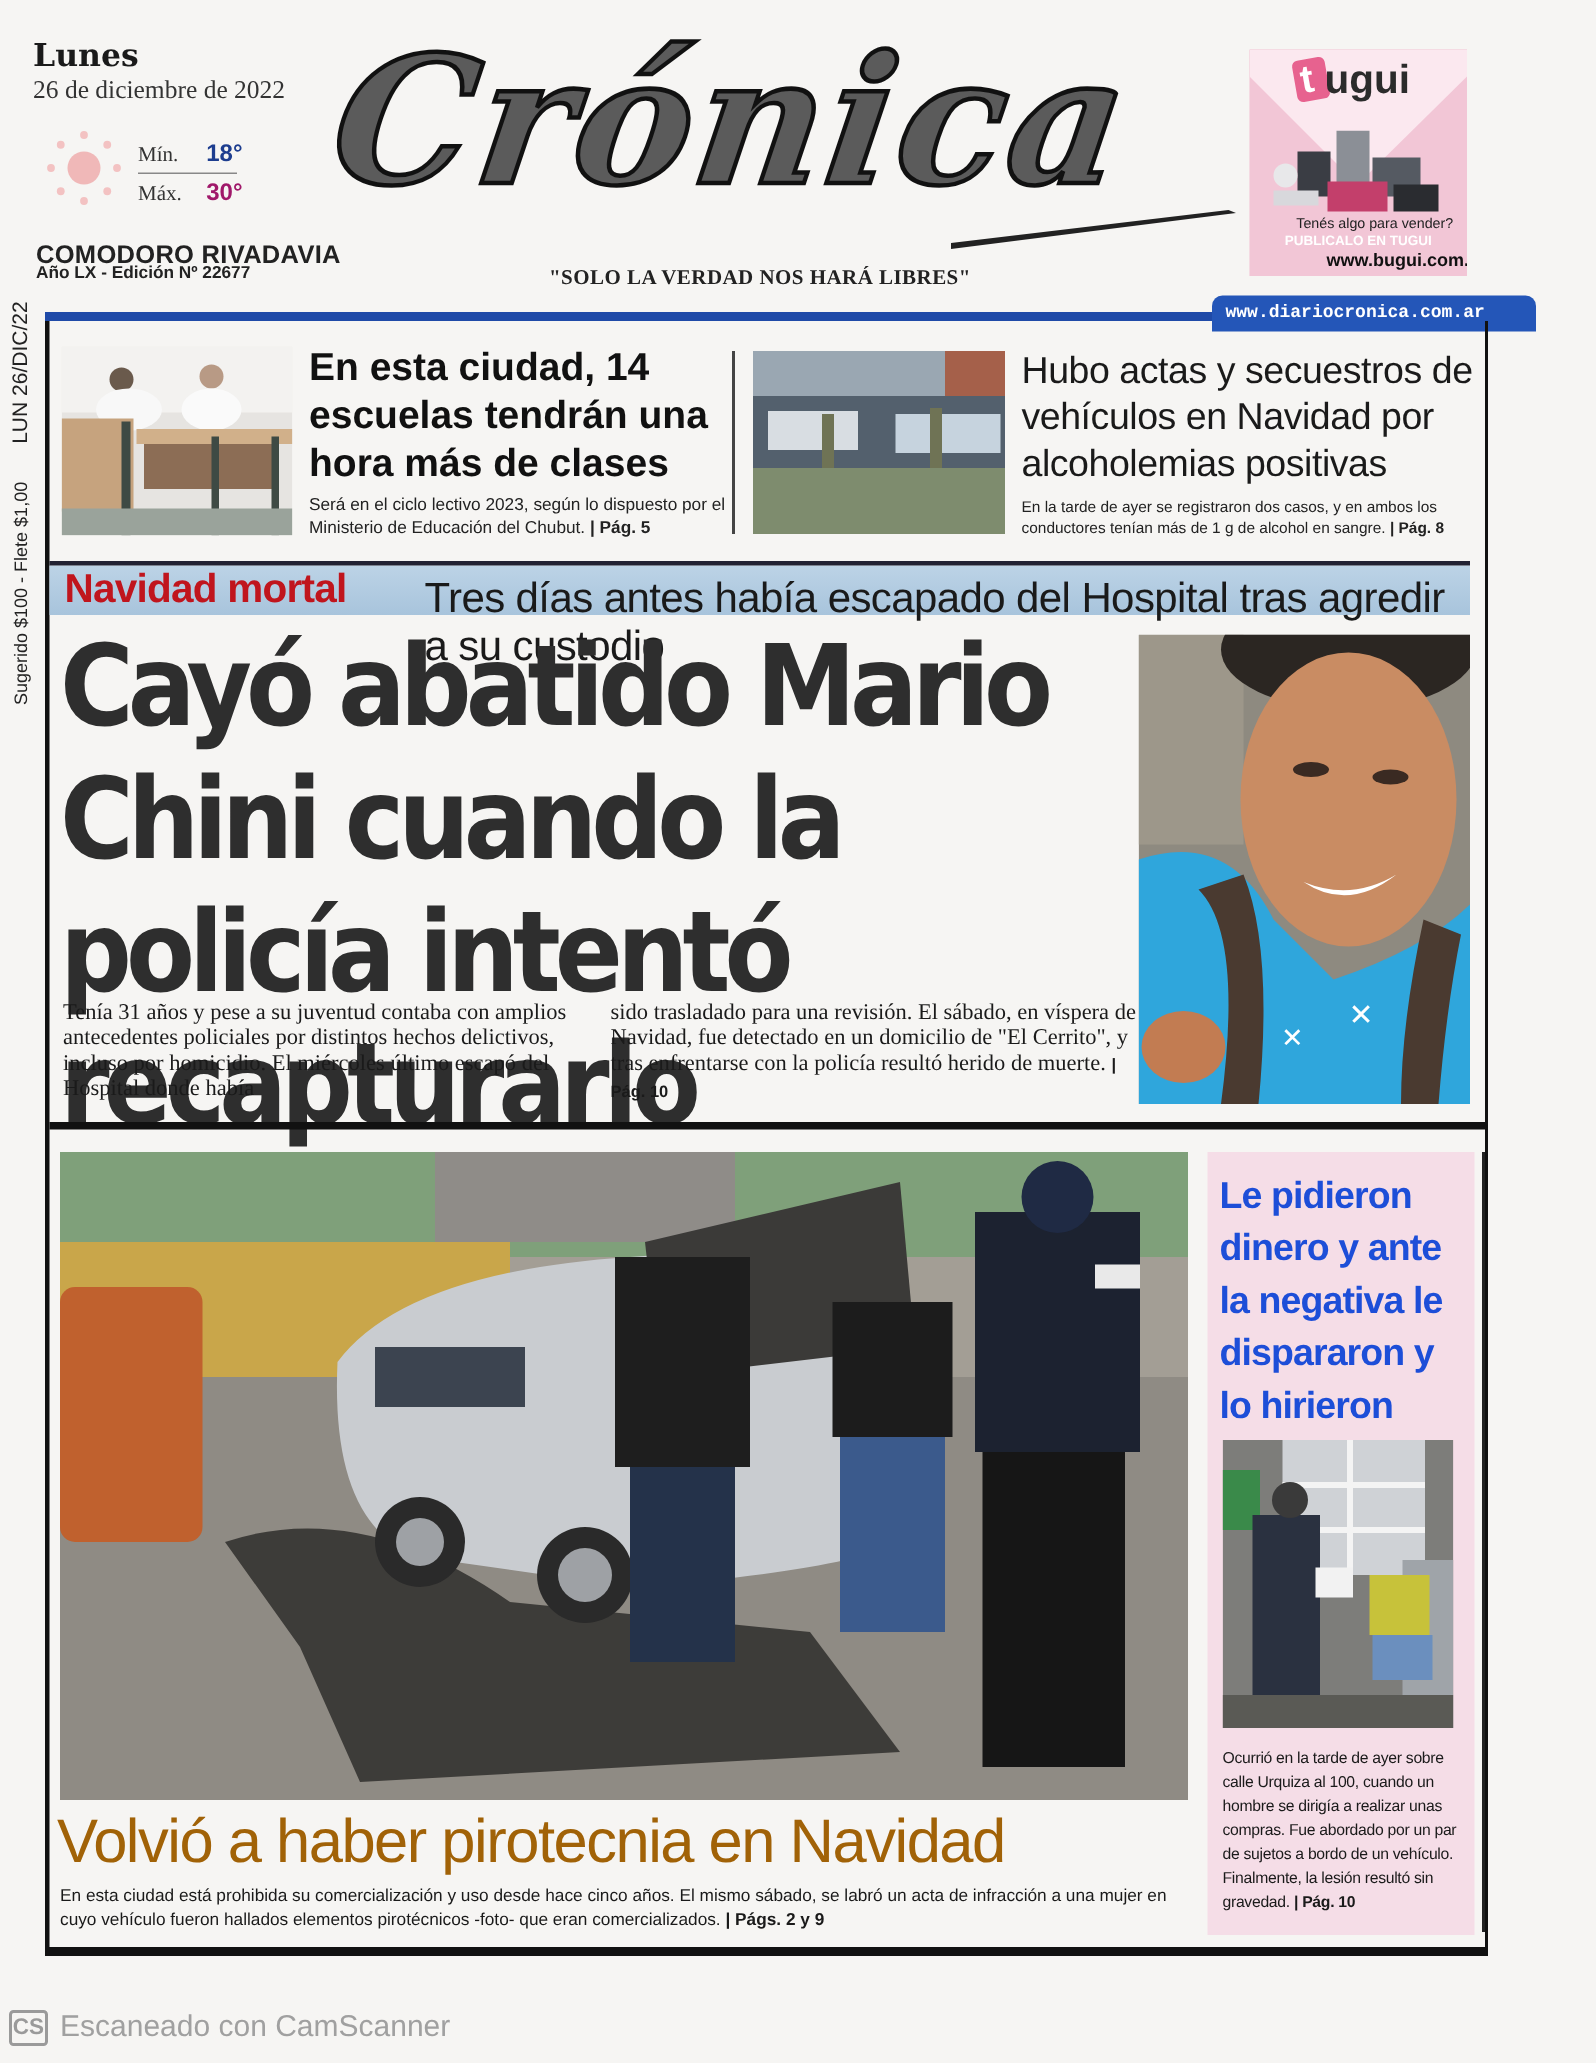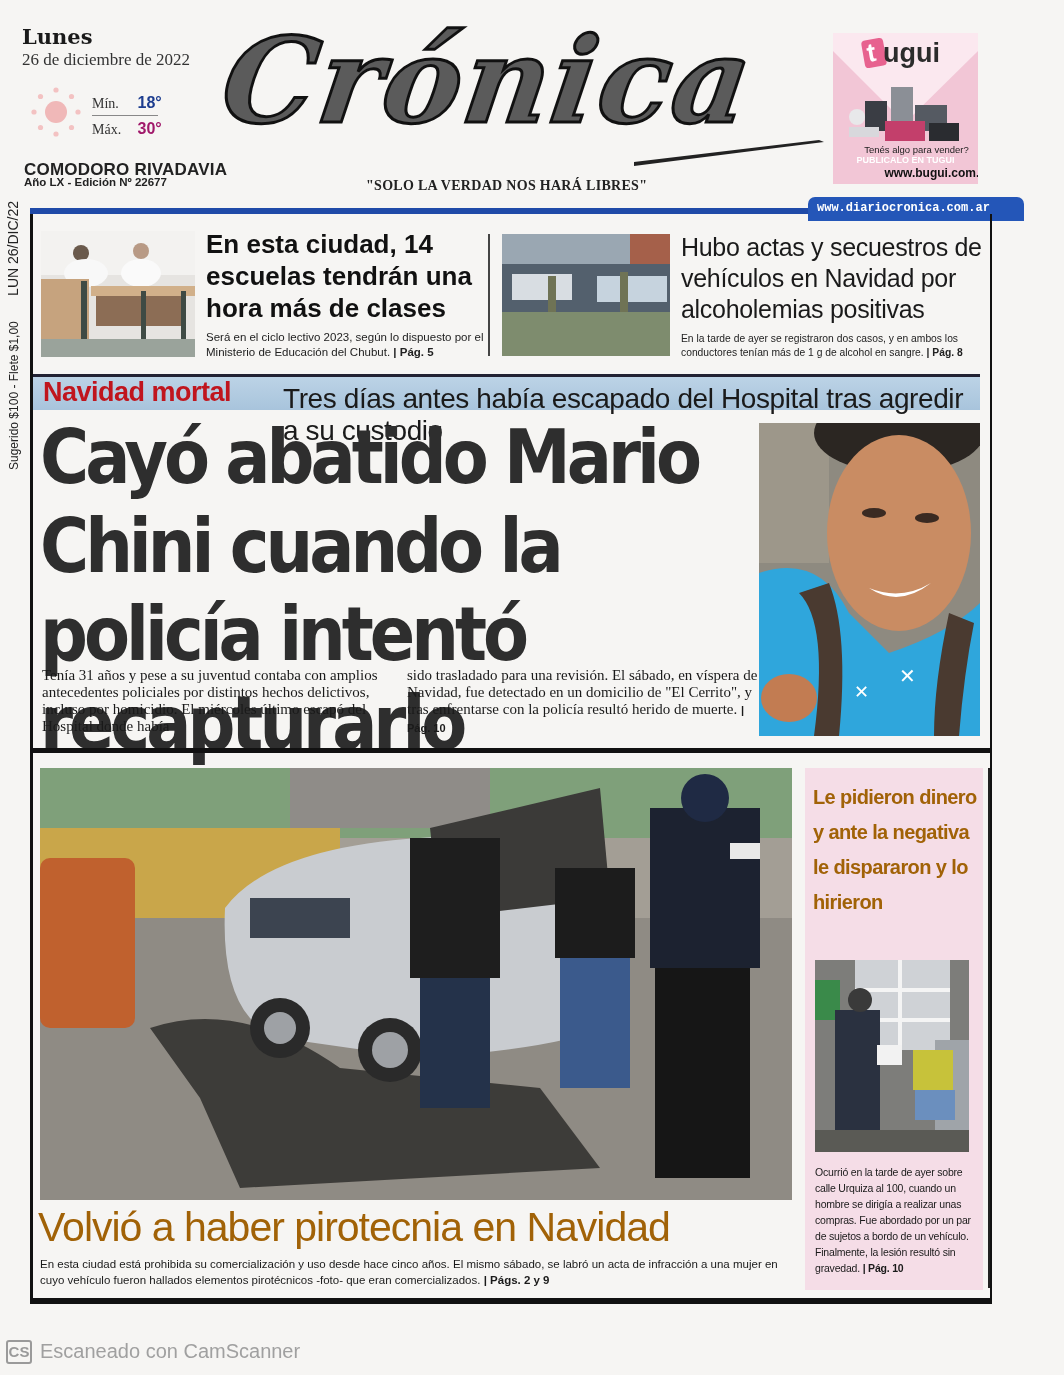--- a/index.html
+++ b/index.html
@@ -78,21 +78,21 @@
     .main-photo { position: absolute; left: 759px; top: 423px; width: 221px; height: 313px; overflow: hidden; }
     .sep-thick { position: absolute; left: 33px; top: 748px; width: 959px; height: 5px; background: #111; }
 
     
     .bottom-photo { position: absolute; left: 40px; top: 768px; width: 752px; height: 432px; overflow: hidden; }
     .bottom-headline { position: absolute; left: 38px; top: 1204px; font-size: 41px; color: #a16207; letter-spacing: -1px; white-space: nowrap; }
     .bottom-body { position: absolute; left: 40px; top: 1256px; width: 755px; font-size: 11.5px; line-height: 16px; color: #1a1a1a; }
 
     .side-panel { position: absolute; left: 805px; top: 768px; width: 178px; height: 522px; background: #f5dde7; }
     .side-vline { position: absolute; left: 988px; top: 768px; width: 2px; height: 520px; background: #222; }
-    .side-headline { position: absolute; left: 813px; top: 780px; width: 170px; font-weight: bold; font-size: 20px; line-height: 35px; color: #a16207; letter-spacing: -0.6px; }
+    .side-headline { position: absolute; left: 813px; top: 780px; width: 170px; font-weight: bold; font-size: 25px; line-height: 35px; color: #1d4ed8; letter-spacing: -0.6px; }
     .side-photo { position: absolute; left: 815px; top: 960px; width: 154px; height: 192px; overflow: hidden; }
     .side-body { position: absolute; left: 815px; top: 1164px; width: 165px; font-size: 10.5px; line-height: 16px; color: #1a1a1a; letter-spacing: -0.2px; }
 
     
     .cs-logo { position: absolute; left: 6px; top: 1340px; width: 26px; height: 24px; border: 2px solid #9a9a9a; border-radius: 3px;
       color: #9a9a9a; font-size: 15px; font-weight: bold; text-align: center; line-height: 20px; }
     .cs-text { position: absolute; left: 40px; top: 1340px; font-size: 20px; color: #a0a0a0; }
 
     svg { display: block; }
   </style>

